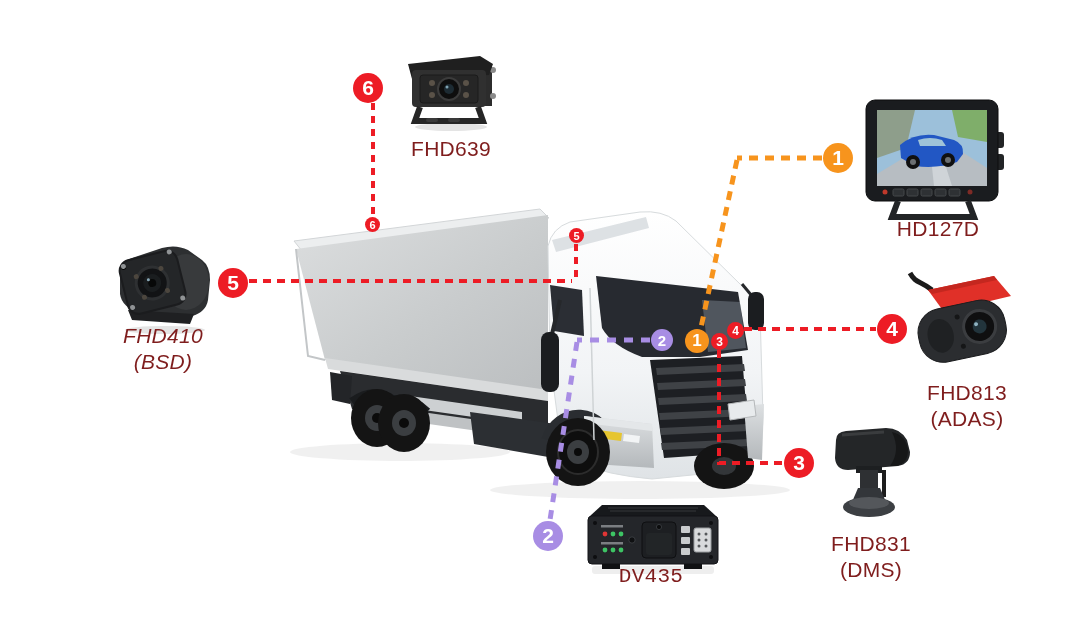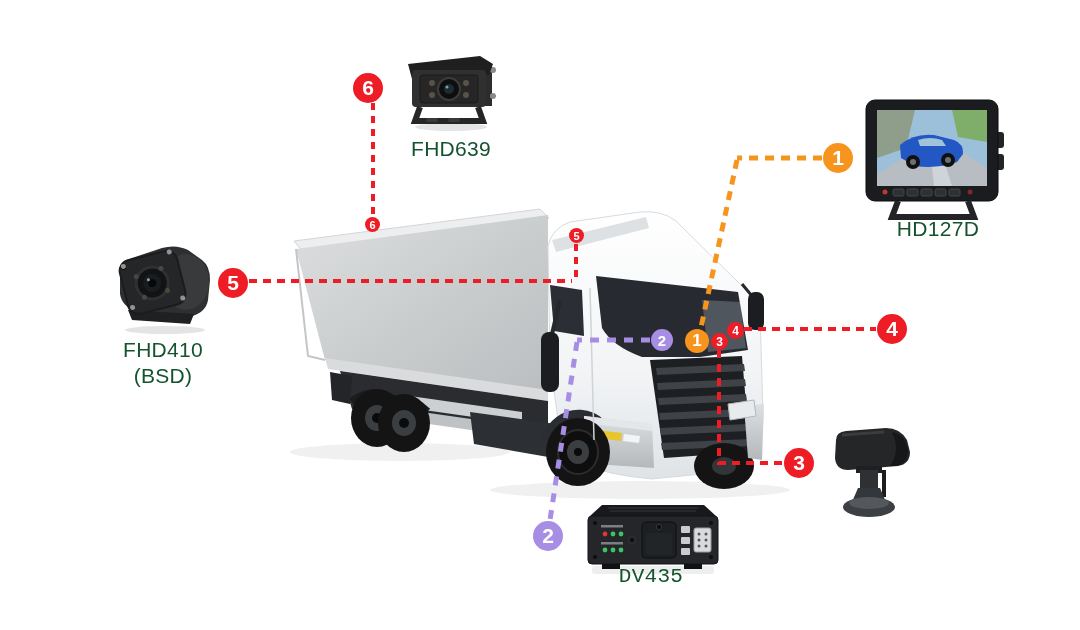--- a/index.html
+++ b/index.html
@@ -4,21 +4,21 @@
 <style>
   html,body{margin:0;padding:0;background:#fff;}
   #canvas{
     position:relative;width:1080px;height:630px;background:#ffffff;
     overflow:hidden;font-family:"Liberation Sans",sans-serif;
   }
   .layer{position:absolute;left:0;top:0;width:1080px;height:630px;}
   .device{position:absolute;}
   .dev-label{
     position:absolute;transform:translateX(-50%);
-    color:#14532d;font-size:21px;line-height:26px;text-align:center;
+    color:#7f1d1d;font-size:21px;line-height:26px;text-align:center;
     white-space:nowrap;letter-spacing:0.3px;
   }
   .dev-label span{display:block;}
   .badge{
     position:absolute;border-radius:50%;color:#ffffff;font-weight:bold;
     display:flex;align-items:center;justify-content:center;
     box-sizing:border-box;user-select:none;
   }
   .badge.red{background:#ed1c25;}
   .badge.orange{background:#f7941d;}
@@ -171,33 +171,57 @@
       <rect x="75" y="93" width="11" height="7" rx="1.5" fill="#2e3134" stroke="#45484b"></rect>
       <rect x="89" y="93" width="11" height="7" rx="1.5" fill="#2e3134" stroke="#45484b"></rect>
       <circle cx="110" cy="96" r="2.5" fill="#7e2b26"></circle>
       <path d="M38,105 L32,121 L114,121 L108,105" fill="none" stroke="#222426" stroke-width="6"></path>
     </svg>
     <div class="dev-label" style="left:78px;top:120px;">
       <span>HD127D</span>
     </div>
   </div>
 
+  <div class="device" style="left:898px;top:268px;width:120px;height:114px;">
+    <svg width="120" height="114" viewBox="0 0 120 114">
+      <path d="M34,22 C22,12 18,16 12,5" stroke="#1b1b1b" stroke-width="5" fill="none"></path>
+      <path d="M30,22 L96,8 L113,28 L46,44 Z" fill="#e03028"></path>
+      <path d="M30,22 L96,8 L99,12 L34,26 Z" fill="#c4271f"></path>
+      <g transform="rotate(-12 65 62)">
+        <rect x="20" y="36" width="88" height="54" rx="24" fill="#2b2d30" stroke="#1a1b1d"></rect>
+        <ellipse cx="42" cy="63" rx="13" ry="17" fill="#1f2123"></ellipse>
+        <circle cx="82" cy="62" r="16" fill="#0f0f10" stroke="#3b3d40" stroke-width="3"></circle>
+        <circle cx="82" cy="62" r="7" fill="#22343c"></circle>
+        <circle cx="79" cy="59" r="2" fill="#8fb3c2"></circle>
+        <circle cx="62" cy="48" r="2.5" fill="#151617"></circle>
+        <circle cx="62" cy="78" r="2.5" fill="#151617"></circle>
+      </g>
+    </svg>
+    <div class="dev-label" style="left:69px;top:112px;">
+      <span>FHD813</span>
+      <span>(ADAS)</span>
+    </div>
+  </div>
 
   <div class="device" style="left:822px;top:426px;width:100px;height:104px;">
     <svg width="100" height="104" viewBox="0 0 100 104">
       <path d="M14,14 Q14,6 24,5 L64,2 Q78,2 85,14 L88,26 Q88,38 76,40 L26,44 Q14,44 13,32 Z" fill="#242628"></path>
       <path d="M70,6 Q84,9 86,24 Q86,38 74,40 L68,40 Q79,25 70,6 Z" fill="#161718"></path>
       <path d="M20,9 L62,6" stroke="#3a3c3e" stroke-width="3" fill="none"></path>
       <rect x="34" y="40" width="26" height="7" fill="#1d1f21"></rect>
       <rect x="38" y="44" width="18" height="20" fill="#2e3033"></rect>
       <rect x="60" y="44" width="4" height="27" fill="#1d1d1d"></rect>
       <path d="M36,62 L58,62 L64,76 L30,76 Z" fill="#33363a"></path>
       <ellipse cx="47" cy="81" rx="26" ry="10" fill="#3c3f43"></ellipse>
       <ellipse cx="47" cy="77" rx="20" ry="6" fill="#54575b"></ellipse>
     </svg>
+    <div class="dev-label" style="left:49px;top:105px;">
+      <span>FHD831</span>
+      <span>(DMS)</span>
+    </div>
   </div>
 
   <div class="device" style="left:110px;top:240px;width:110px;height:96px;">
     <svg width="110" height="96" viewBox="0 0 110 96">
       <ellipse cx="55" cy="90" rx="40" ry="4" fill="#e4e4e4"></ellipse>
       <path d="M10,34 Q8,22 22,18 L52,8 Q66,4 78,10 L92,20 Q100,26 100,40 L98,60 Q96,72 82,76 L30,72 Q12,68 10,54 Z" fill="#2d2f31"></path>
       <ellipse cx="76" cy="42" rx="23" ry="28" fill="#383a3c"></ellipse>
       <path d="M18,70 L84,74 L80,84 L22,80 Z" fill="#1f2022"></path>
       <g transform="rotate(-14 42 42)">
         <rect x="13" y="15" width="59" height="55" rx="11" fill="#242628" stroke="#1b1c1e" stroke-width="2"></rect>
@@ -209,21 +233,21 @@
         <circle cx="31" cy="55" r="2.5" fill="#4c463e"></circle>
         <circle cx="54" cy="31" r="2.5" fill="#4c463e"></circle>
         <circle cx="55" cy="54" r="2.5" fill="#4c463e"></circle>
         <circle cx="18" cy="21" r="2.5" fill="#90939 5" fill-opacity="0.9"></circle>
         <circle cx="18" cy="20" r="2.5" fill="#909395"></circle>
         <circle cx="66" cy="17" r="2.5" fill="#909395"></circle>
         <circle cx="68" cy="65" r="2.5" fill="#909395"></circle>
         <circle cx="17" cy="62" r="2.5" fill="#909395"></circle>
       </g>
     </svg>
-    <div class="dev-label" style="left:53px;top:97px;">
+    <div class="dev-label" style="left:53px;top:83px;font-style:italic;">
       <span>FHD410</span>
       <span>(BSD)</span>
     </div>
   </div>
 
   <div class="device" style="left:580px;top:500px;width:145px;height:80px;font-family:Liberation Mono, monospace;">
     <svg width="145" height="80" viewBox="0 0 145 80">
       <rect x="12" y="66" width="122" height="8" rx="3" fill="#eeeeee"></rect>
       <path d="M10,16 L22,5 L124,5 L136,16 Z" fill="#17191c"></path>
       <path d="M28,8 L118,8" stroke="#26282b" stroke-width="2"></path>

